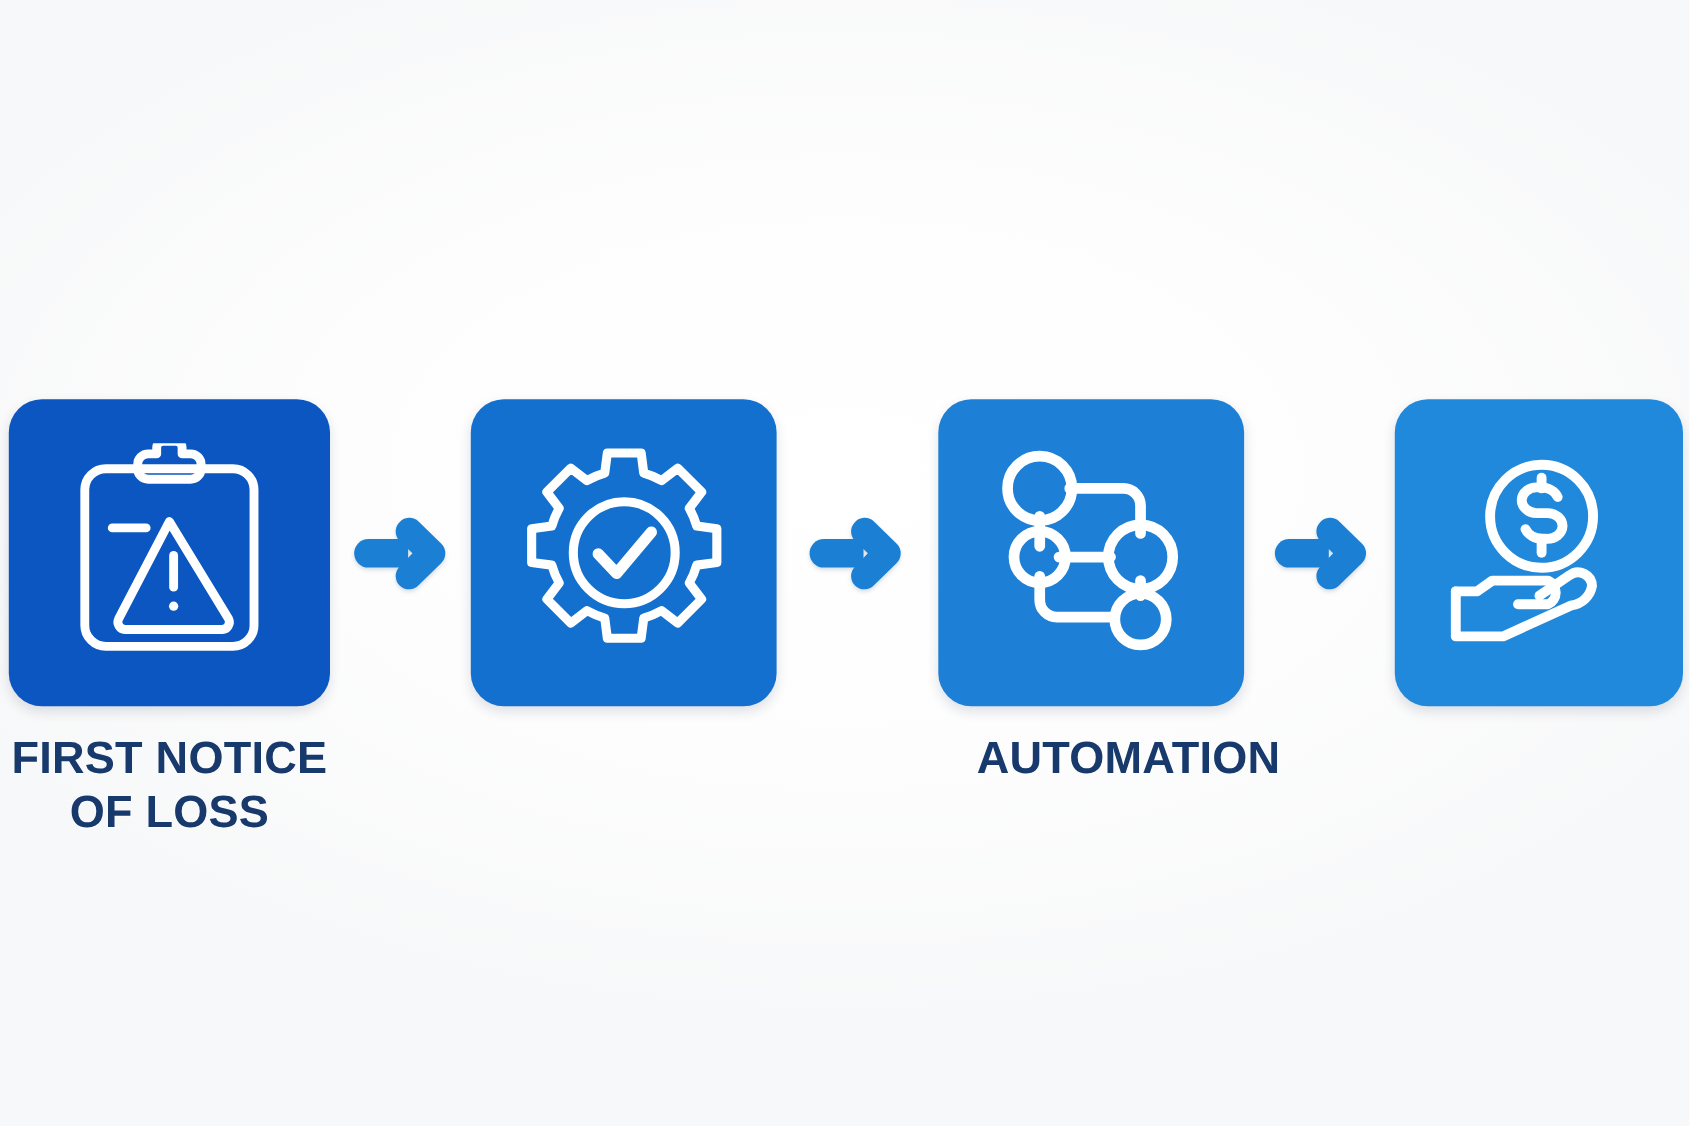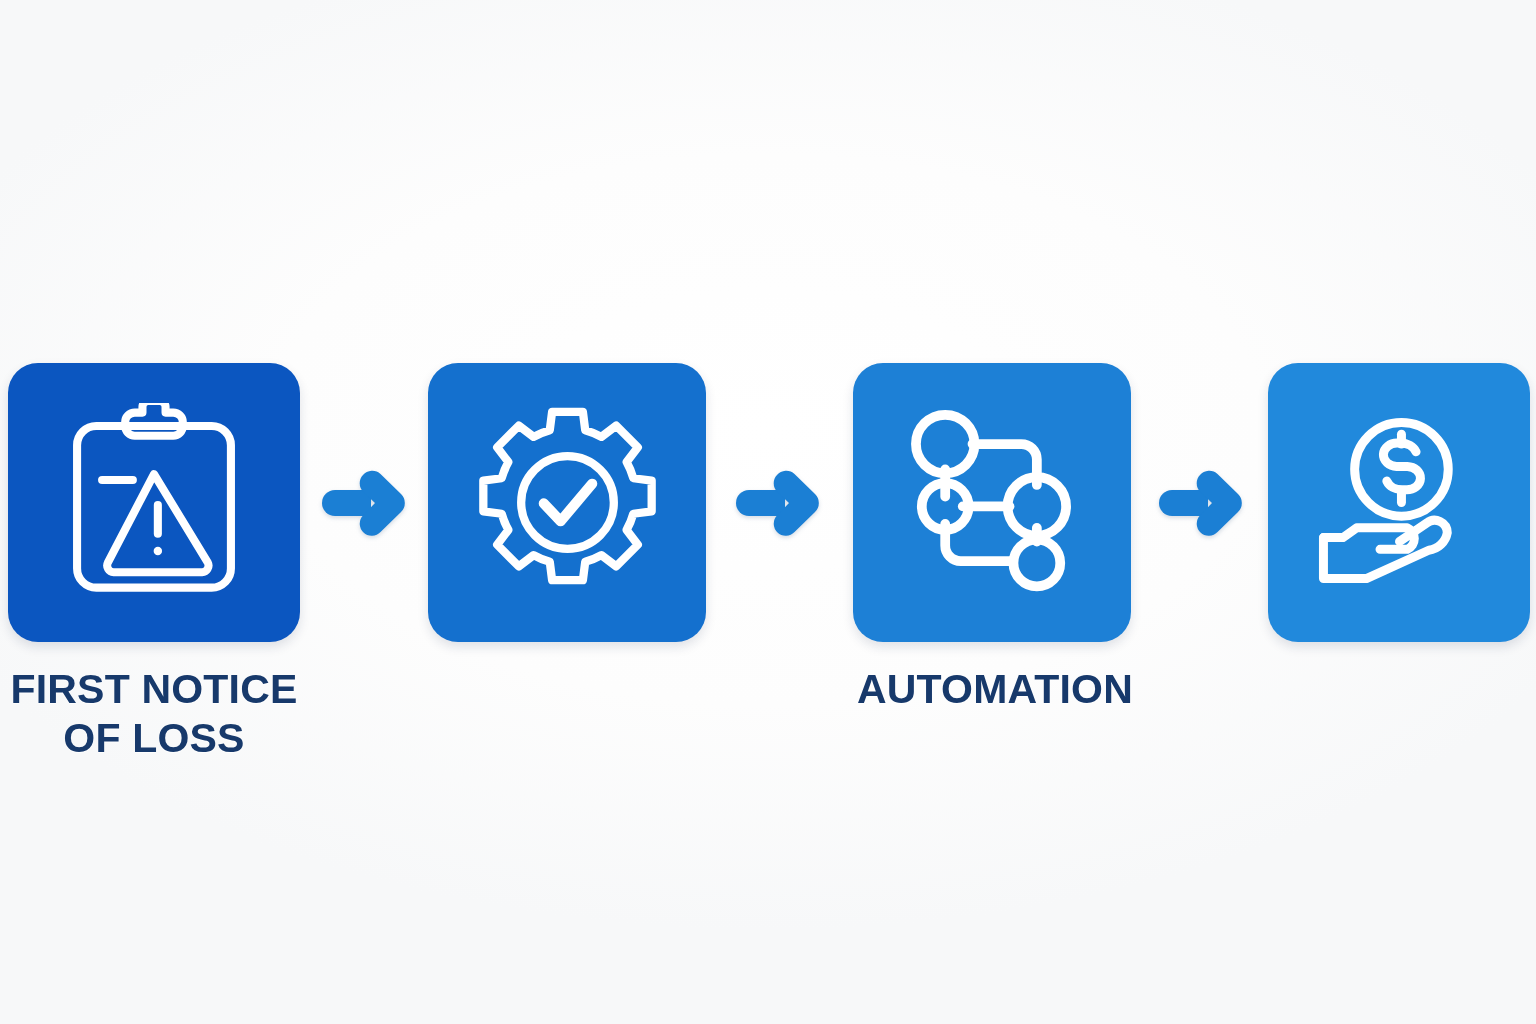--- a/index.html
+++ b/index.html
@@ -66,21 +66,21 @@
   #step-0 { left: 8px;    width: 292px; }
   #step-0 .tile { width: 292px; height: 279px; }
   #step-1 { left: 428px;  width: 278px; }
   #step-1 .tile { width: 278px; height: 279px; }
   #step-2 { left: 853px;  width: 278px; }
   #step-2 .tile { width: 278px; height: 279px; }
   #step-3 { left: 1268px; width: 262px; }
   #step-3 .tile { width: 262px; height: 279px; }
 
   #label-0 { left: -30px;  top: 302px; width: 352px; }
-  #label-1 { left: 398px;  top: 302px; width: 338px; }
+  #label-1 { left: 398px;  top: 302px; width: 338px; text-align: right; }
 
   #arrow-0 { left: 318px;  top: 100px; }
   #arrow-1 { left: 732px;  top: 100px; }
   #arrow-2 { left: 1155px; top: 100px; }
 </style>
 </head>
 <body>
 
 <div id="canvas">
   <div class="flow">

